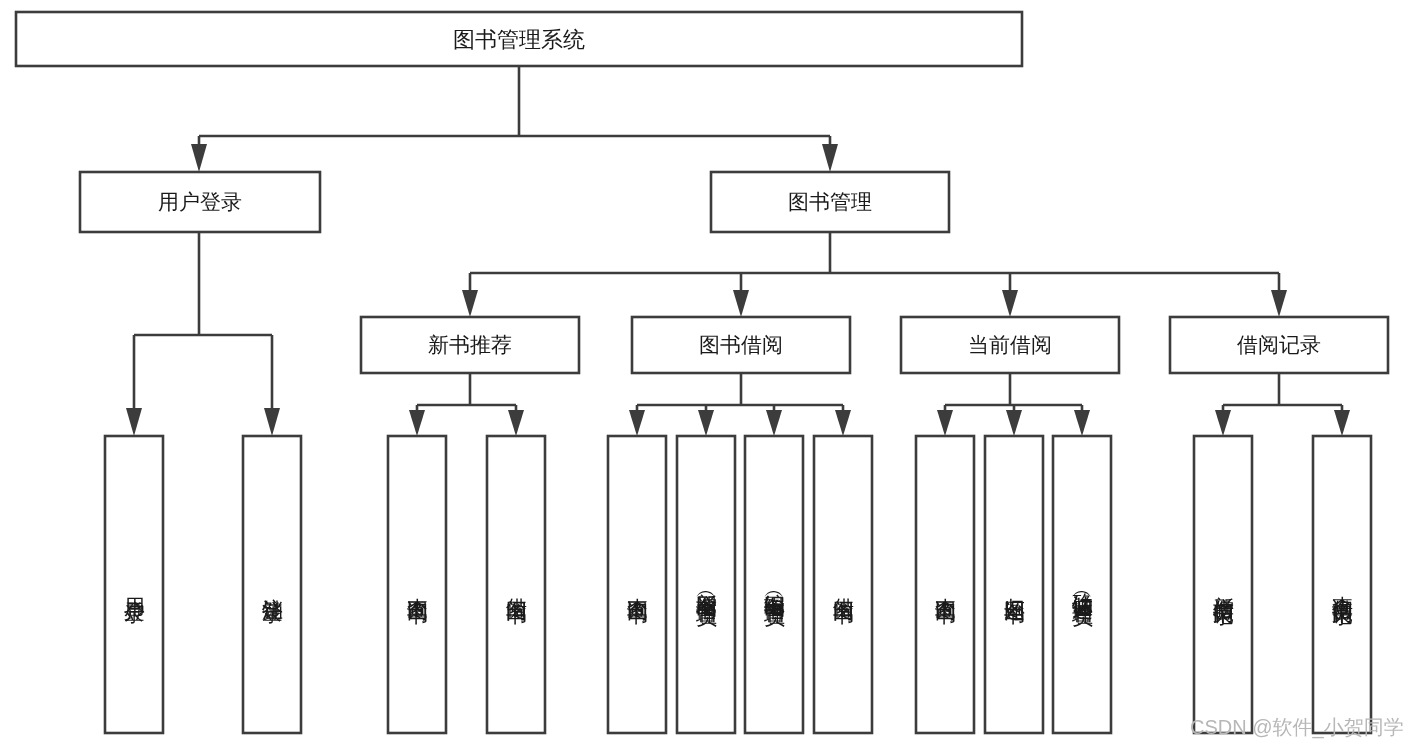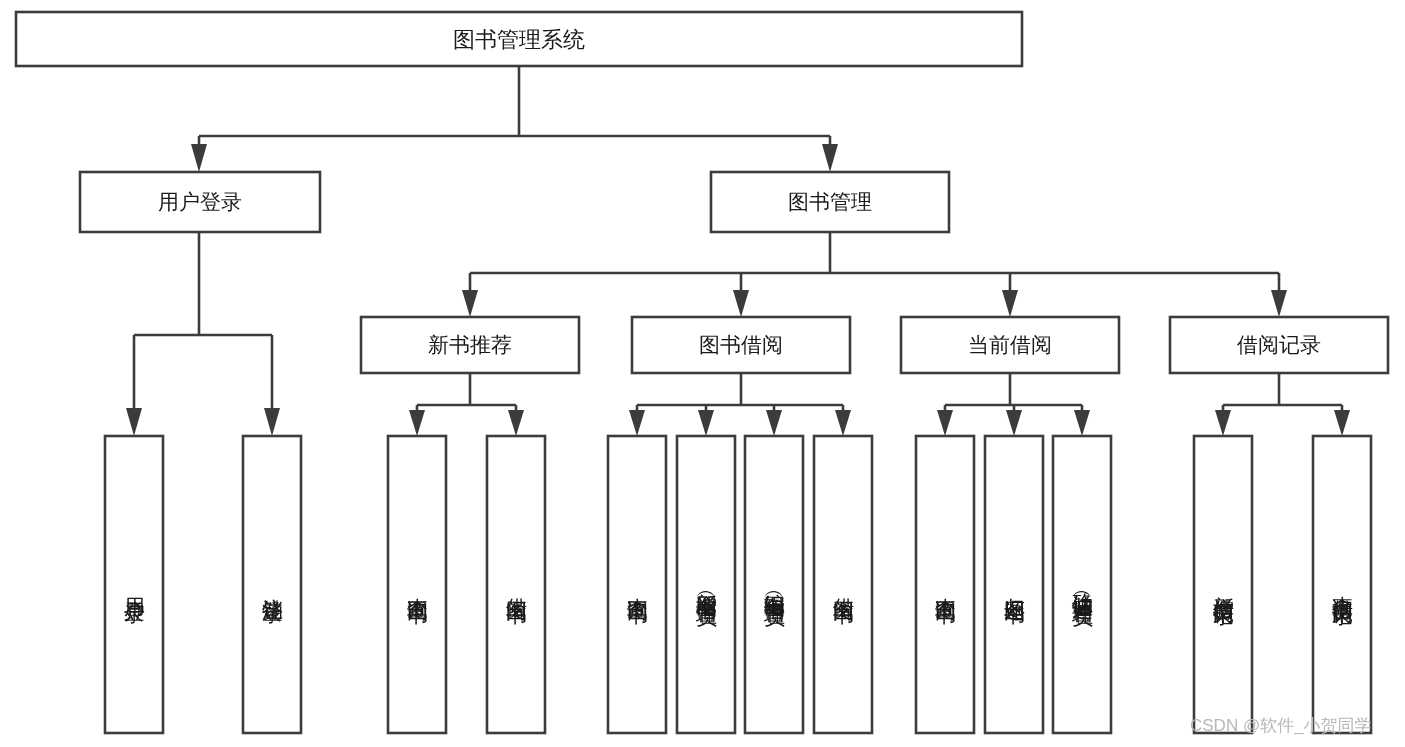--- a/index.html
+++ b/index.html
@@ -69,21 +69,21 @@
     justify-content: center;
     text-align: center;
     white-space: nowrap;
     pointer-events: none;
   }
   .watermark {
     position: absolute;
     left: 1190px;
     top: 714px;
     font-family: "Liberation Sans", "DejaVu Sans", sans-serif;
-    font-size: 17px;
+    font-size: 20px;
     color: #b7b7b7;
     white-space: nowrap;
   }
 </style>
 </head>
 <body>
 
 <div id="diagram-root">
 
   <svg class="diagram-canvas" viewBox="0 0 1405 747" xmlns="http://www.w3.org/2000/svg">

